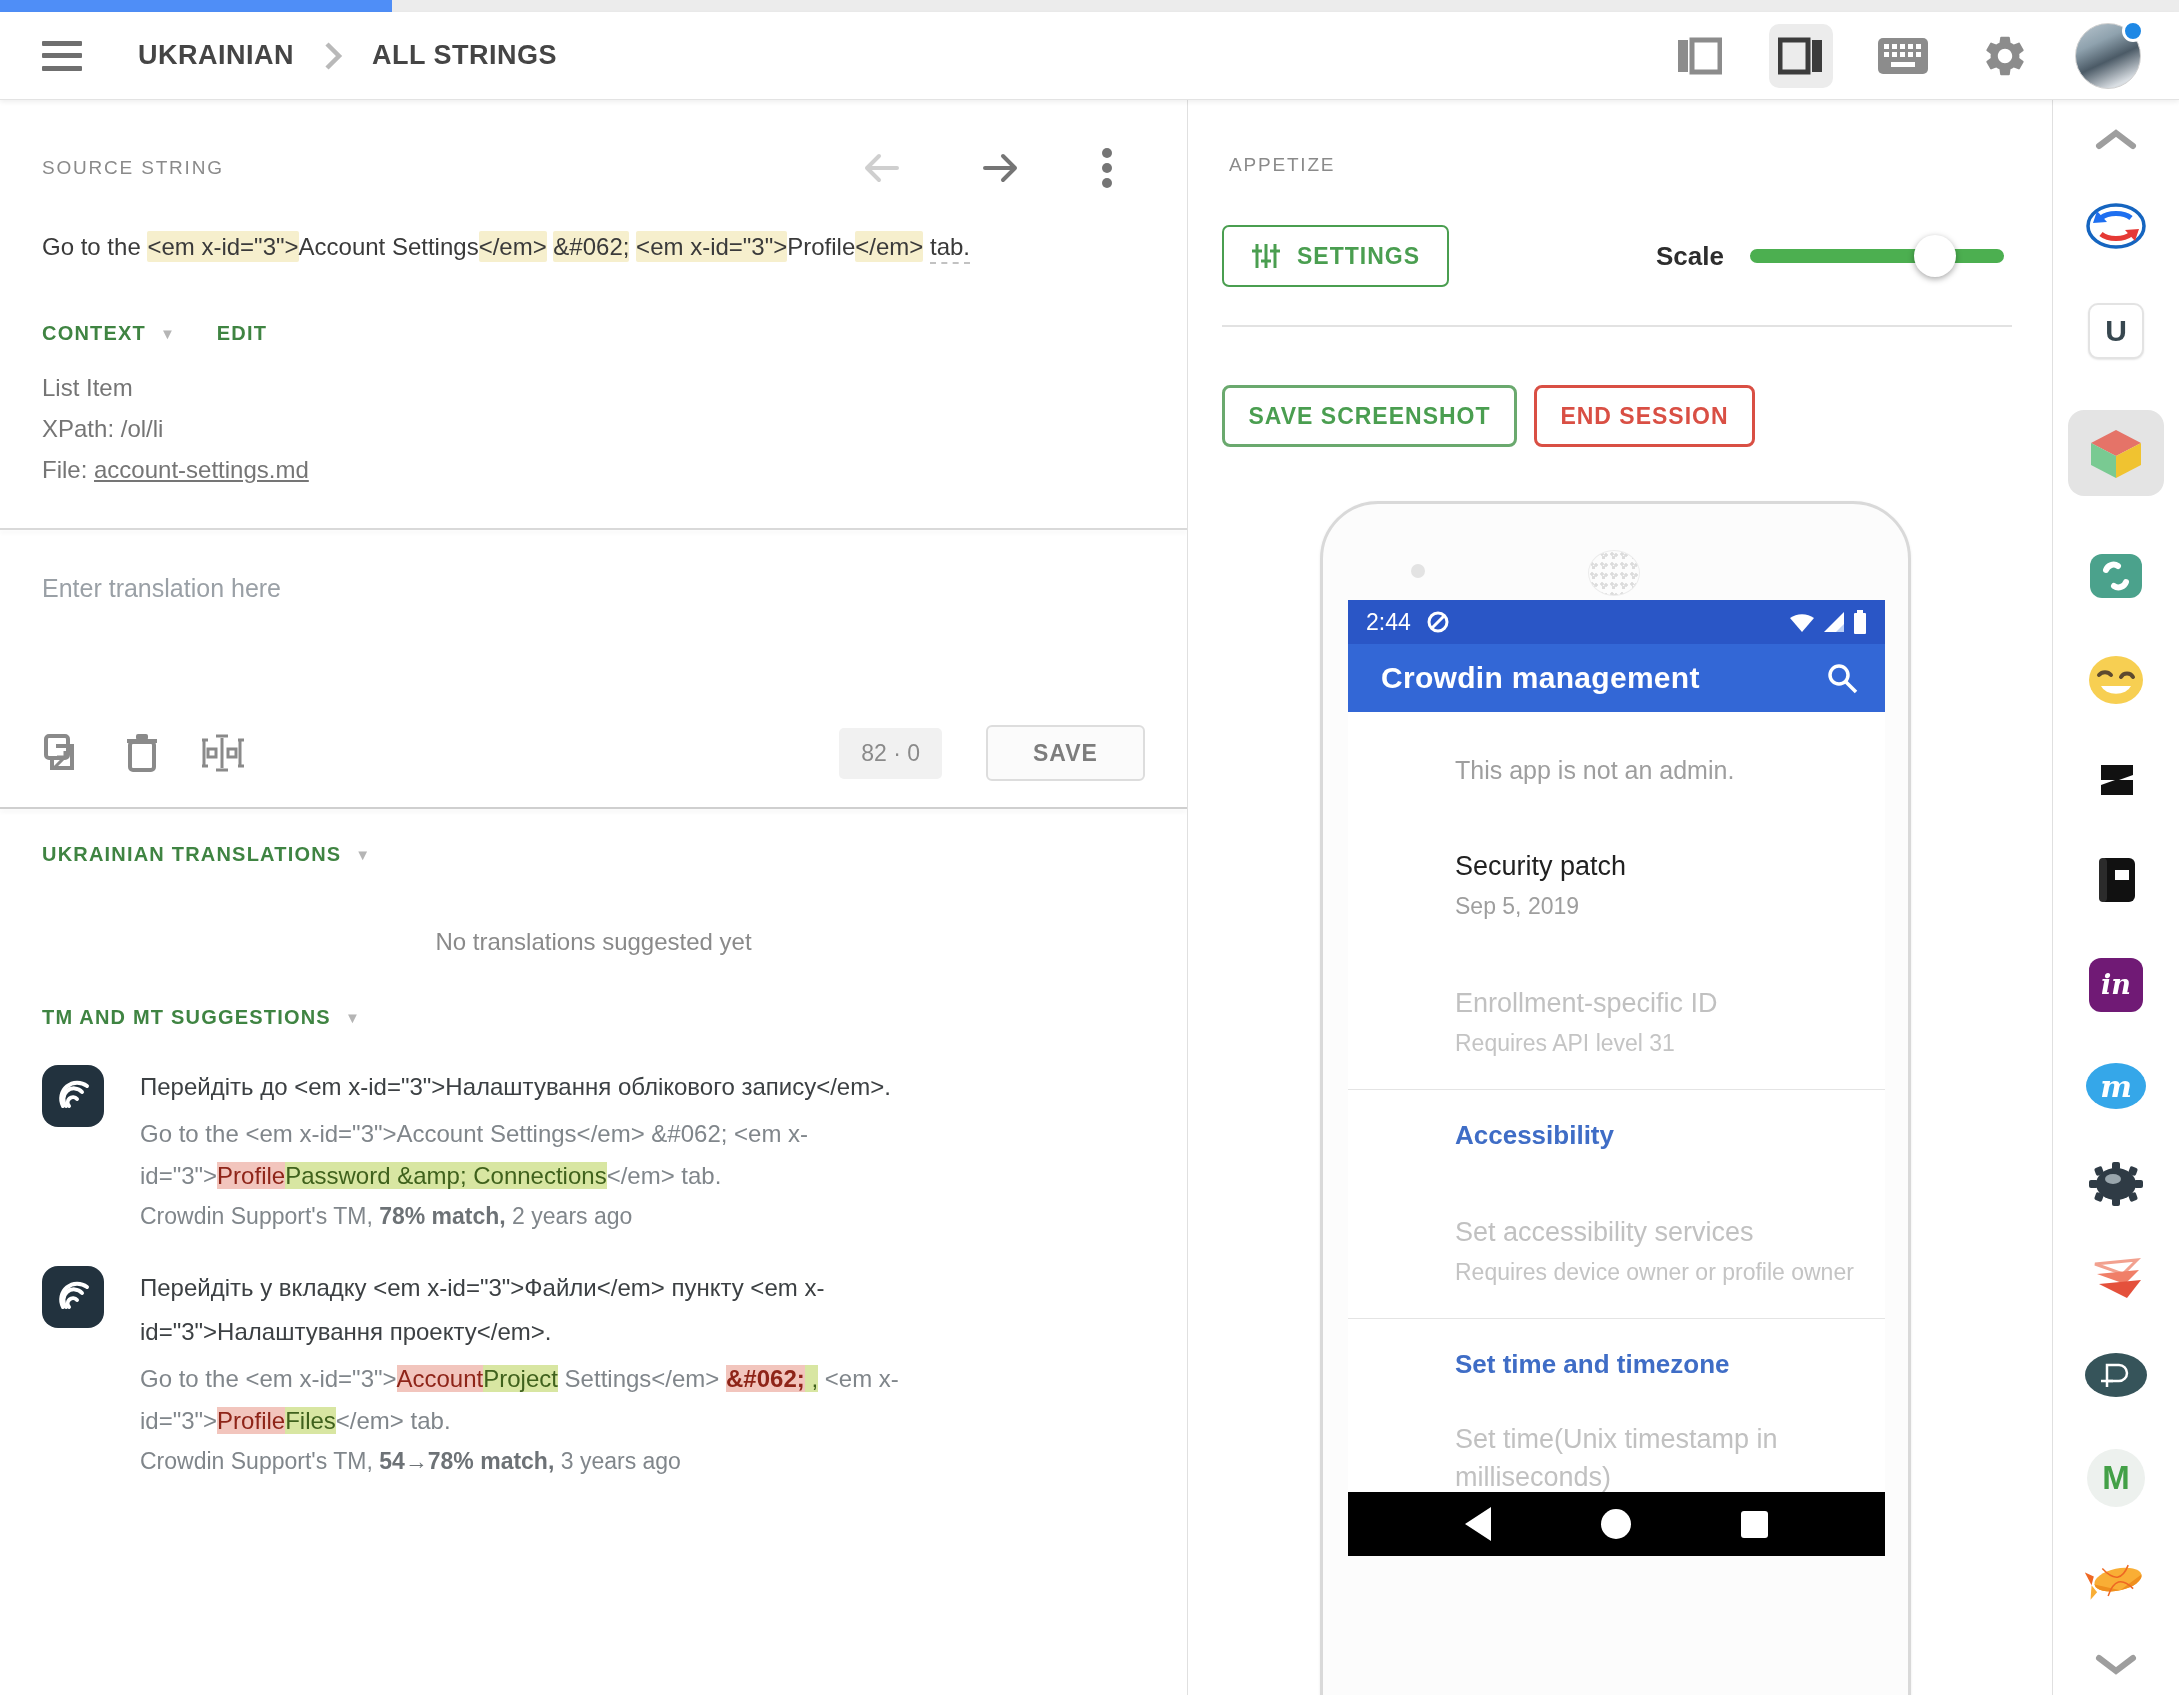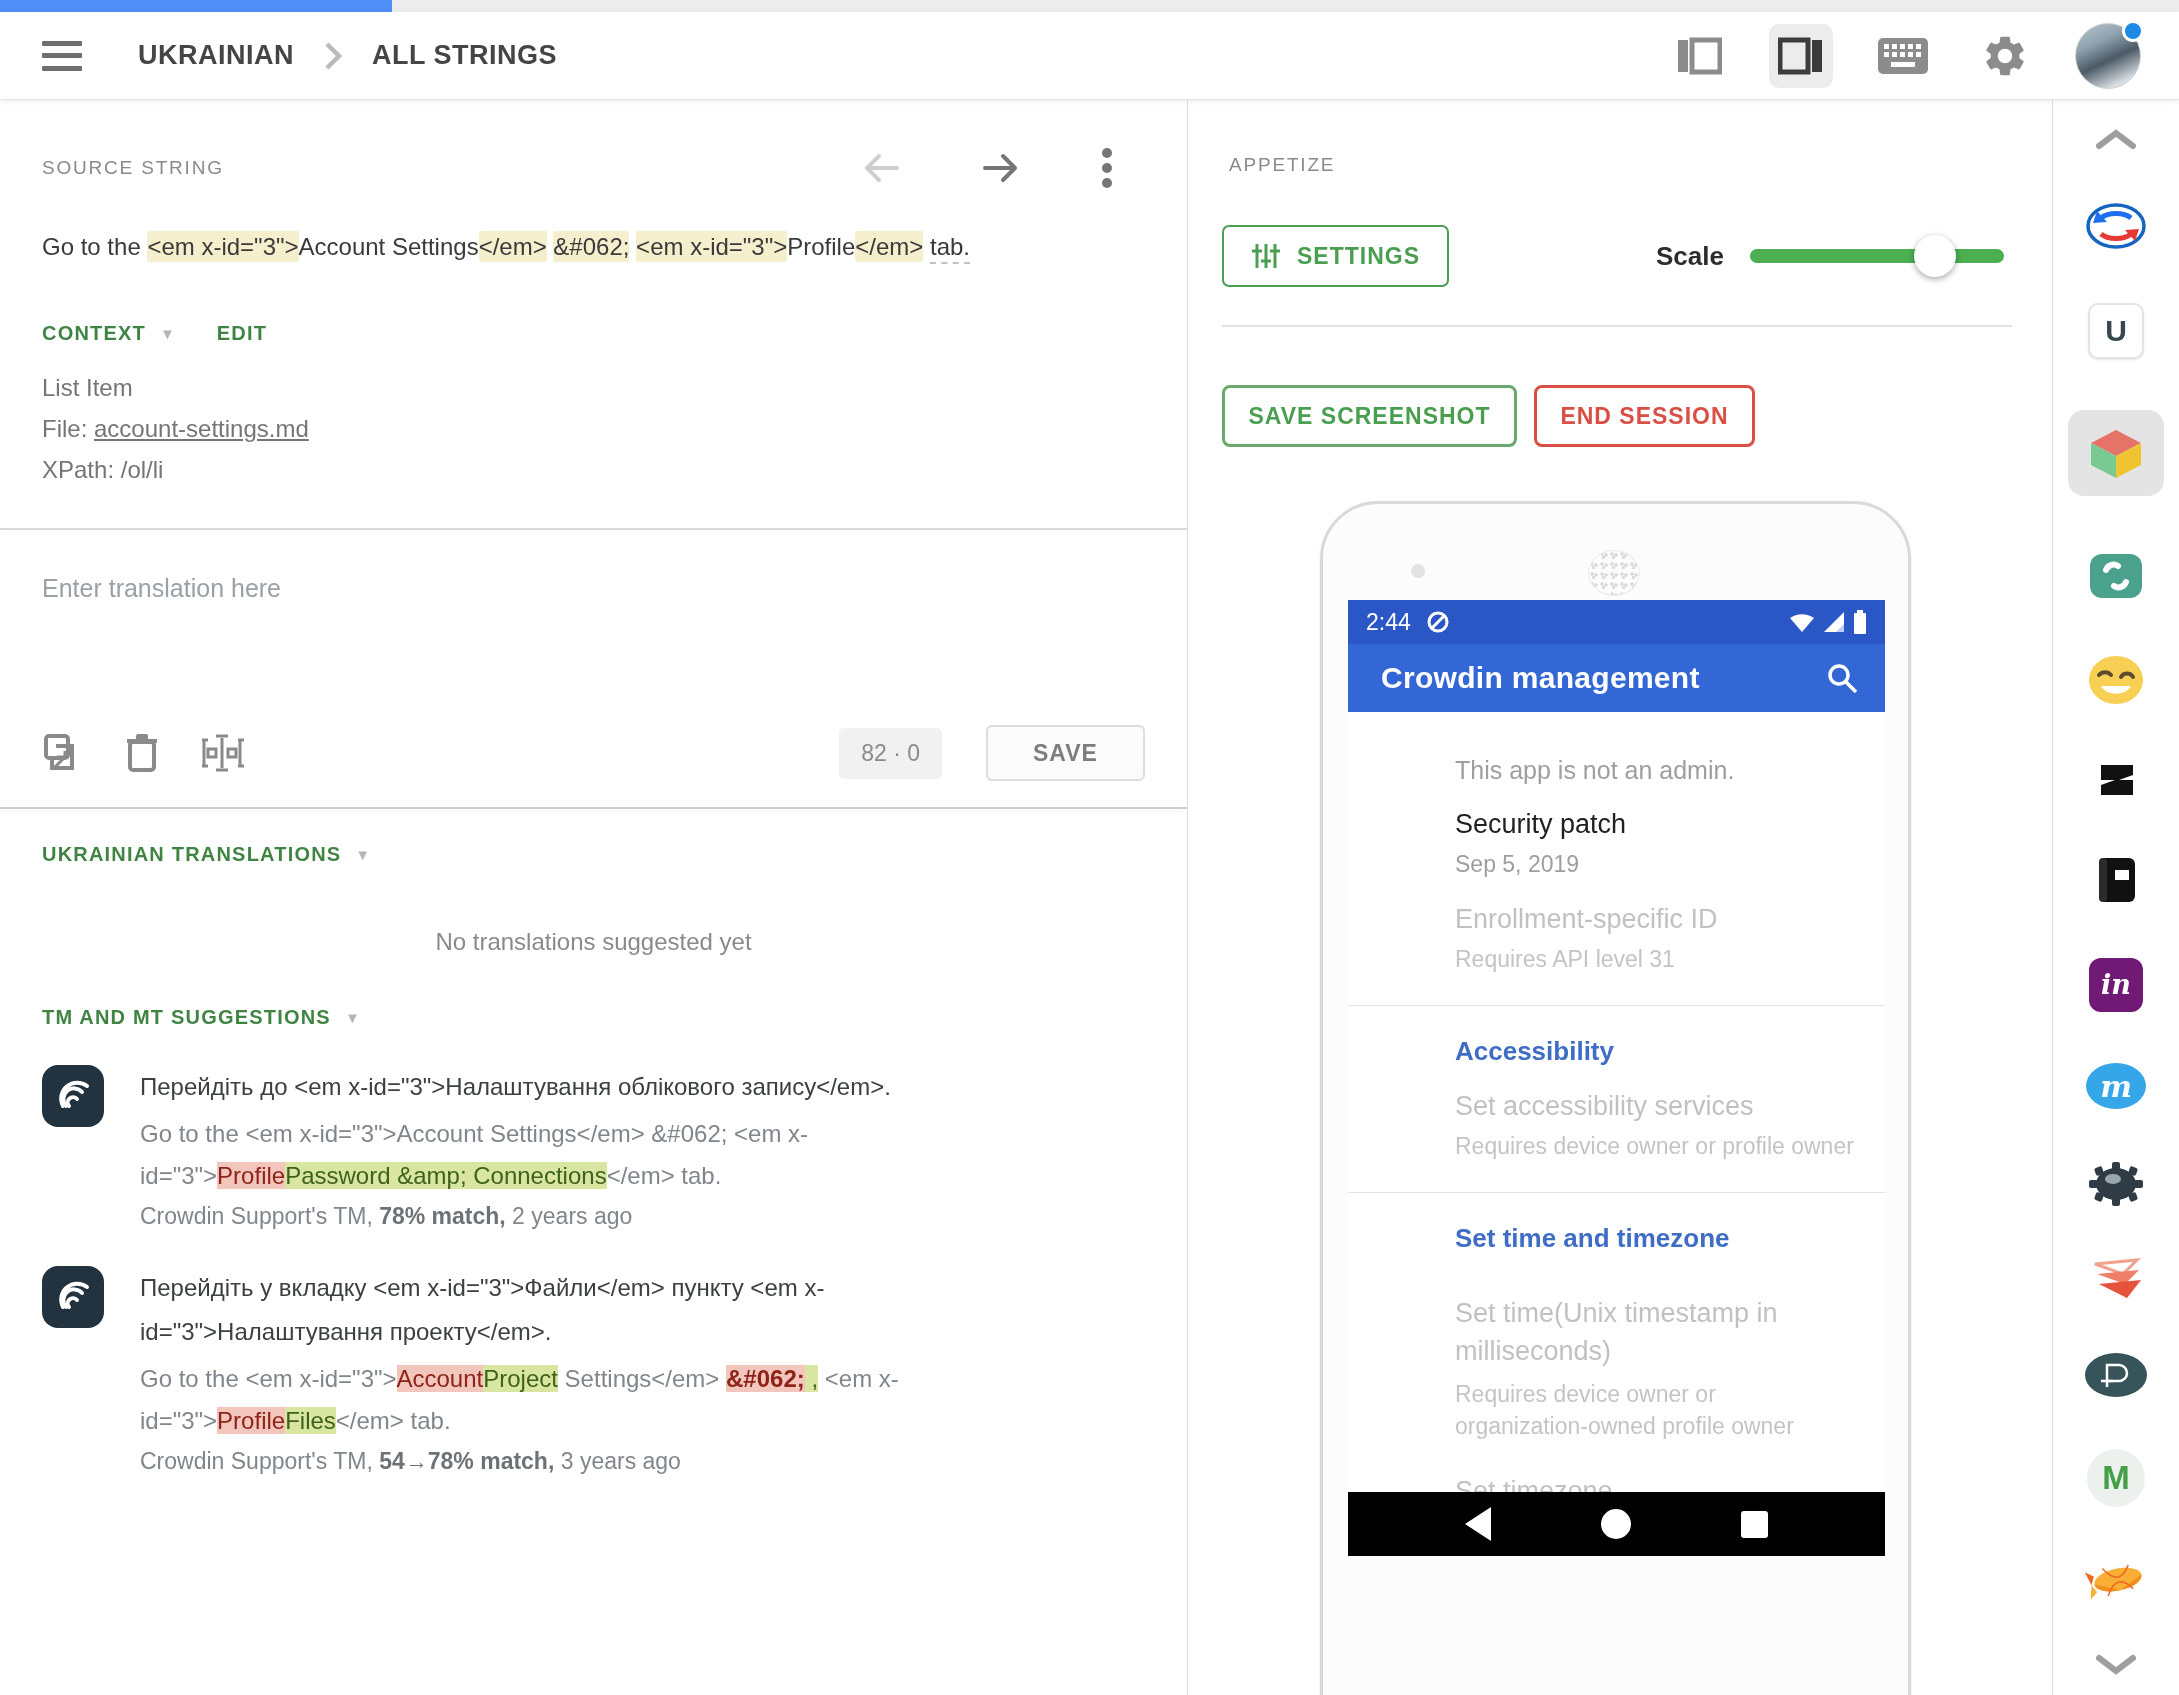--- a/index.html
+++ b/index.html
@@ -88,21 +88,21 @@
                radial-gradient(circle at 45% 65%,#dcdcdc 1.5px,transparent 2px);
     background-size:10px 10px;border:1px solid #ececec}
   .screen{position:absolute;left:25px;top:96px;width:537px;height:956px;background:#fff;overflow:hidden}
   .statusbar{height:44px;background:var(--c-status);display:flex;align-items:center;padding:0 18px;color:#fff}
   .st-time{font-size:23px}
   .st-right{margin-left:auto;display:flex;align-items:center;gap:7px}
   .appbar{height:68px;background:var(--c-appbar);display:flex;align-items:center;padding:0 26px 0 33px;color:#fff}
   .app-title{font-size:30px;font-weight:bold;letter-spacing:0.3px}
   .screen-content{padding:0 30px 0 107px}
   .ph-note{margin-top:44px;font-size:25px;color:#9e9e9e}
-  .ph-item{margin-top:24px}
+  .ph-item{margin-top:66px}
   .ph-title{font-size:27px;color:#212121}
   .ph-sub{font-size:23px;color:#9e9e9e;margin-top:8px;line-height:32px}
   .ph-item.disabled .ph-title{color:#c1c1c1}
   .ph-item.disabled .ph-sub{color:#c4c4c4}
   .ph-div{margin:30px 0 0 -107px;width:537px;border-top:1px solid #e4e4e4}
   .ph-sec{margin-top:30px;font-size:26px;font-weight:bold;color:var(--c-phlink)}
   .navbar{position:absolute;left:0;bottom:0;width:537px;height:64px;background:#000;
     display:flex;align-items:center;justify-content:space-between;padding:0 117px}
   .nav-back{width:0;height:0;border-top:17px solid transparent;border-bottom:17px solid transparent;border-right:26px solid #fff}
   .nav-home{width:30px;height:30px;border-radius:50%;background:#fff}
@@ -207,22 +207,22 @@
 
     <div class="src-text"><span class="seg-plain">Go to the </span><span class="seg-tag">&lt;em x-id="3"&gt;</span><span class="seg-plain">Account Settings</span><span class="seg-tag">&lt;/em&gt;</span><span class="seg-plain"> </span><span class="seg-tag">&amp;#062;</span><span class="seg-plain"> </span><span class="seg-tag">&lt;em x-id="3"&gt;</span><span class="seg-plain">Profile</span><span class="seg-tag">&lt;/em&gt;</span><span class="seg-plain"> </span><span class="seg-dashed">tab.</span></div>
 
     <div class="ctx-row">
       <span class="green-head">CONTEXT</span>
       <span class="tri">▼</span>
       <span class="green-head ctx-edit">EDIT</span>
     </div>
     <div class="ctx-details">
       <div>List Item</div>
+      <div>XPath: /ol/li</div>
       <div><span>File: </span><a href="#">account-settings.md</a></div>
-      <div>XPath: /ol/li</div>
     </div>
 
     <div class="div1"></div>
 
     <div class="trans-area">
       <span class="placeholder">Enter translation here</span>
     </div>
 
     <div class="toolbar">
       <div class="tool-icons">

